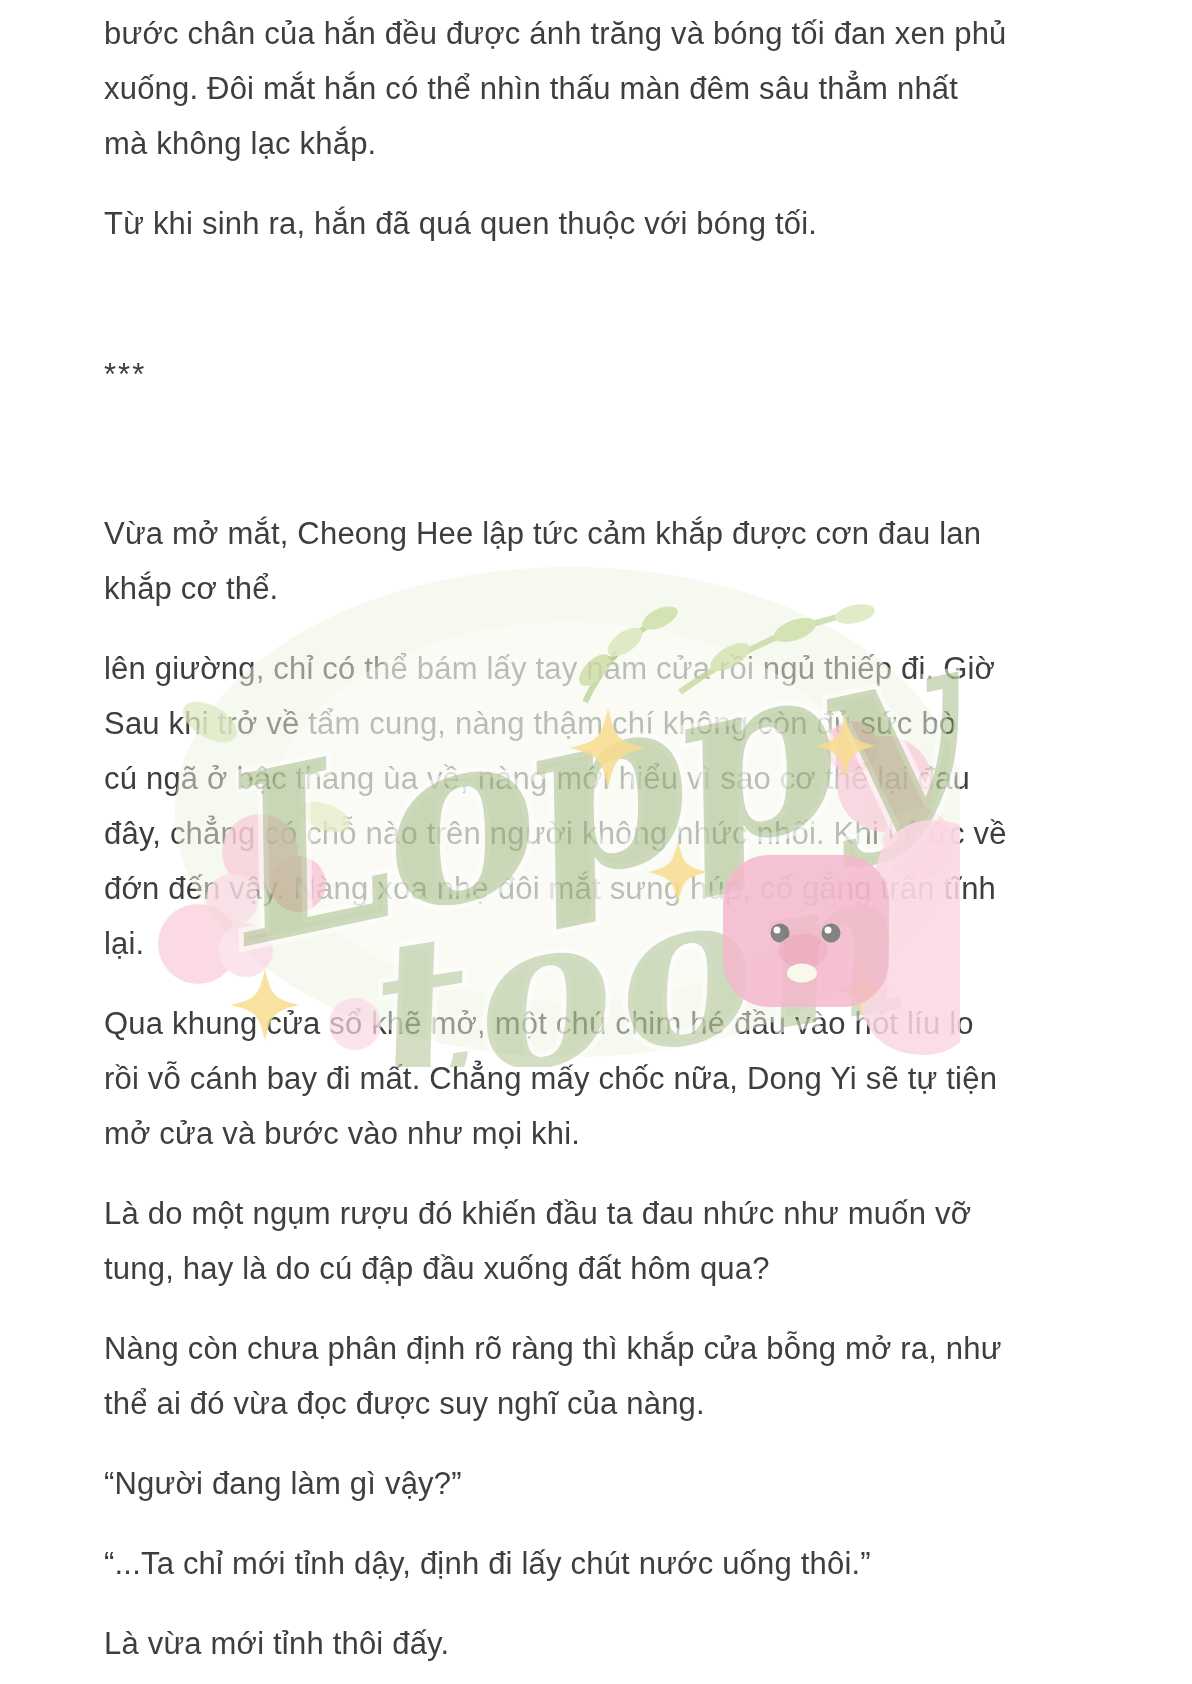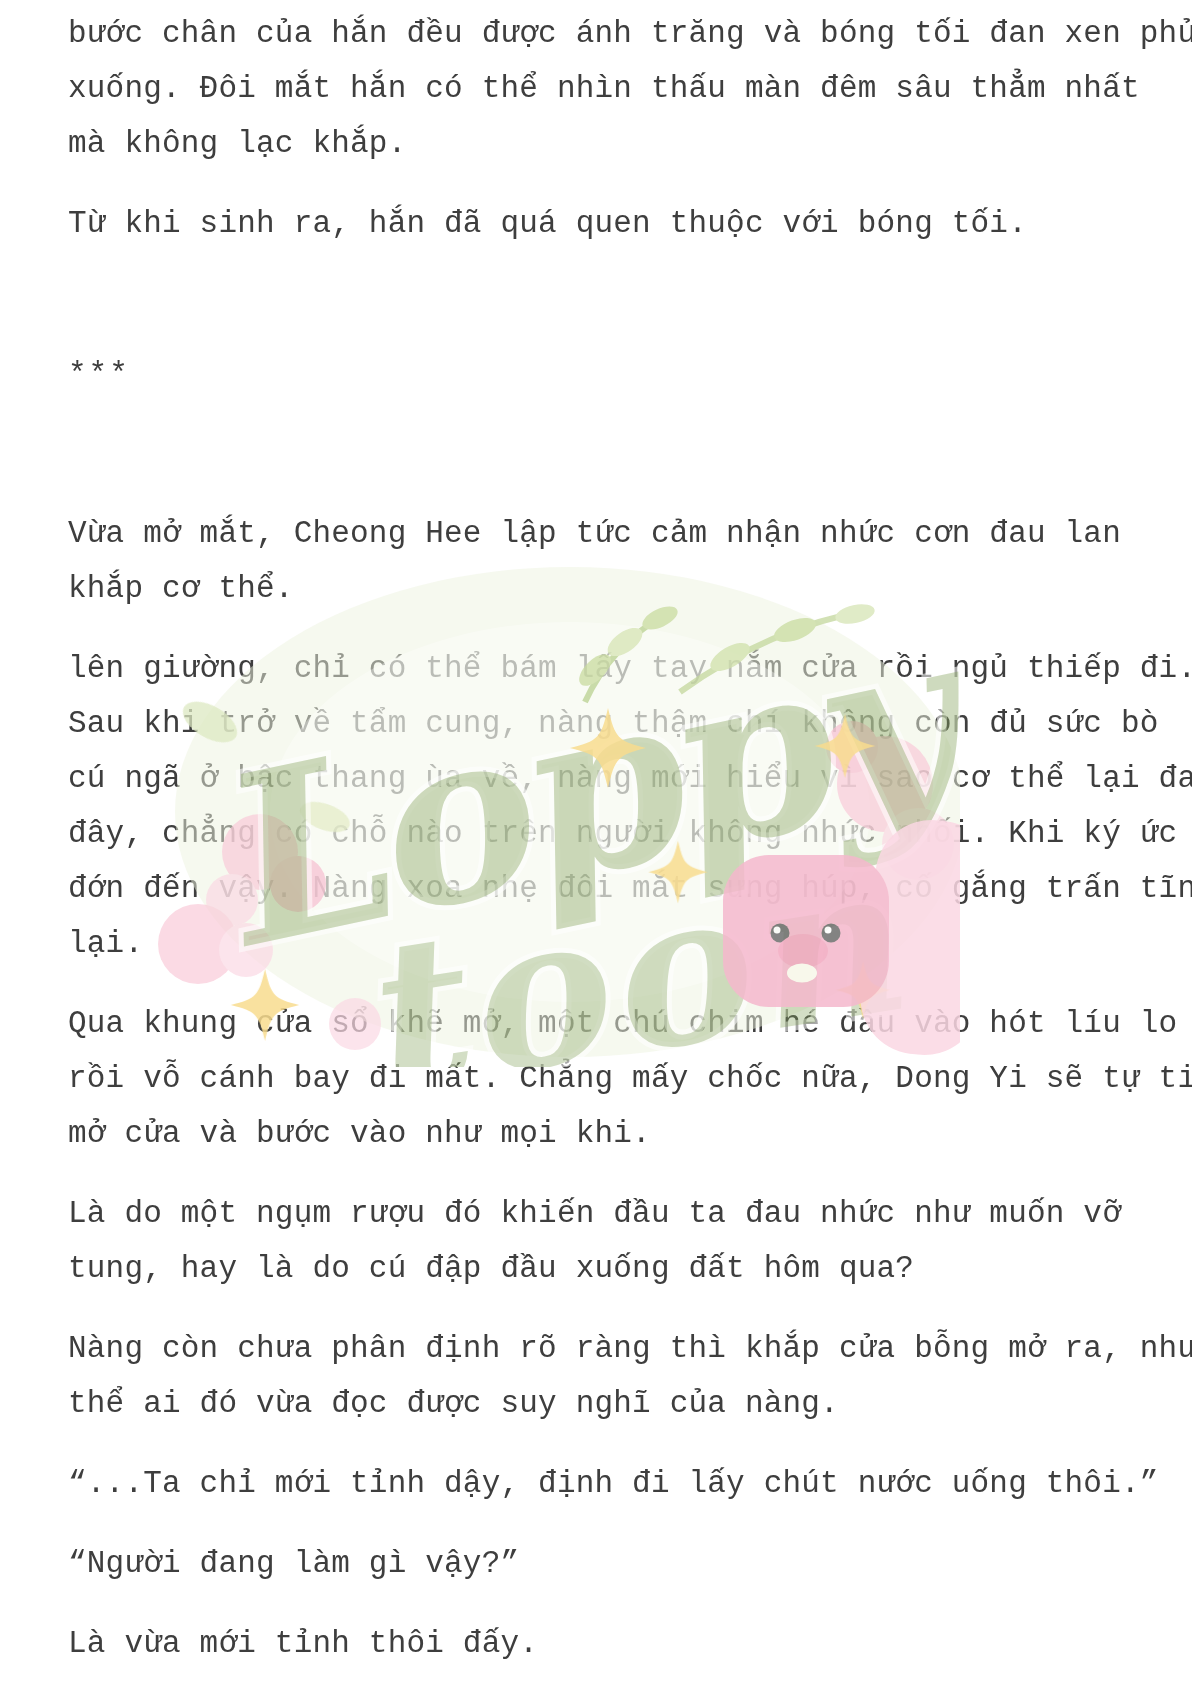--- a/index.html
+++ b/index.html
@@ -7,22 +7,21 @@
     position: relative;
     width: 1192px;
     height: 1684px;
     background: #ffffff;
     overflow: hidden;
     font-family: "Liberation Sans", "DejaVu Sans", sans-serif;
   }
   .content {
     position: relative;
     z-index: 1;
-    padding: 6px 82px 0 68px;
-    font-family: Liberation Mono, monospace;
+    padding: 6px 82px 0 104px;
   }
   .para {
     margin: 0 0 25px 0;
     font-size: 31px;
     line-height: 55px;
     color: #3e3e3e;
     font-weight: 400;
     letter-spacing: 0.2px;
   }
   .para .line { white-space: nowrap; }
@@ -114,21 +113,21 @@
 
     <div class="para">
       <div class="line">Từ khi sinh ra, hắn đã quá quen thuộc với bóng tối.</div>
     </div>
 
     <div class="para sep">
       <div class="line">***</div>
     </div>
 
     <div class="para">
-      <div class="line">Vừa mở mắt, Cheong Hee lập tức cảm nhận nhức cơn đau lan</div>
+      <div class="line">Vừa mở mắt, Cheong Hee lập tức cảm khắp được cơn đau lan</div>
       <div class="line">khắp cơ thể.</div>
     </div>
 
     <div class="para">
       <div class="line">lên giường, chỉ có thể bám lấy tay nắm cửa rồi ngủ thiếp đi. Giờ</div>
       <div class="line">Sau khi trở về tẩm cung, nàng thậm chí không còn đủ sức bò</div>
       <div class="line">cú ngã ở bậc thang ùa về, nàng mới hiểu vì sao cơ thể lại đau</div>
       <div class="line">đây, chẳng có chỗ nào trên người không nhức nhối. Khi ký ức về</div>
       <div class="line">đớn đến vậy. Nàng xoa nhẹ đôi mắt sưng húp, cố gắng trấn tĩnh</div>
       <div class="line">lại.</div>
@@ -144,25 +143,25 @@
       <div class="line">Là do một ngụm rượu đó khiến đầu ta đau nhức như muốn vỡ</div>
       <div class="line">tung, hay là do cú đập đầu xuống đất hôm qua?</div>
     </div>
 
     <div class="para">
       <div class="line">Nàng còn chưa phân định rõ ràng thì khắp cửa bỗng mở ra, như</div>
       <div class="line">thể ai đó vừa đọc được suy nghĩ của nàng.</div>
     </div>
 
     <div class="para">
-      <div class="line">“...Ta chỉ mới tỉnh dậy, định đi lấy chút nước uống thôi.”</div>
+      <div class="line">“Người đang làm gì vậy?”</div>
     </div>
 
     <div class="para">
-      <div class="line">“Người đang làm gì vậy?”</div>
+      <div class="line">“...Ta chỉ mới tỉnh dậy, định đi lấy chút nước uống thôi.”</div>
     </div>
 
     <div class="para">
       <div class="line">Là vừa mới tỉnh thôi đấy.</div>
     </div>
 
   </div>
 </div>
 
 </body></html>

